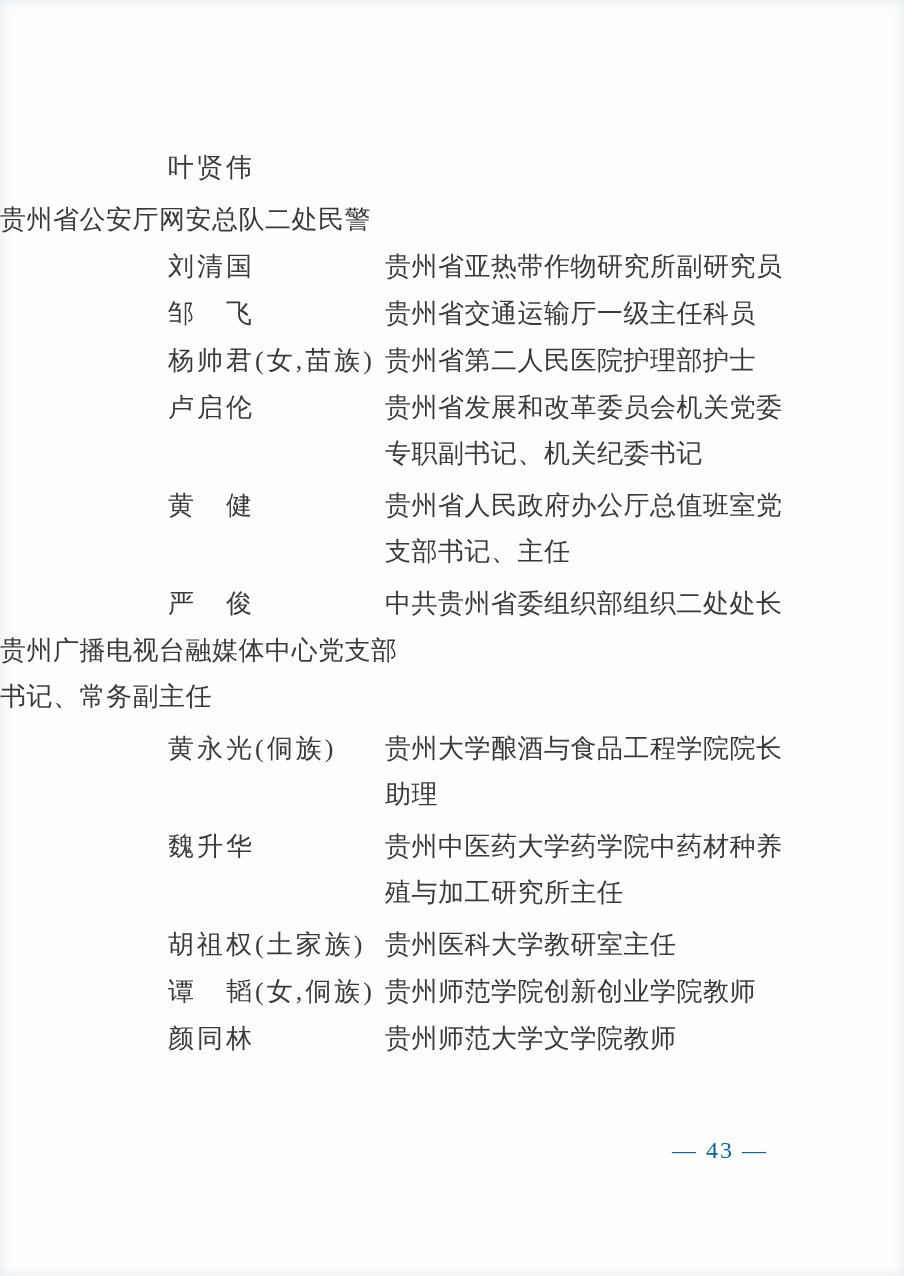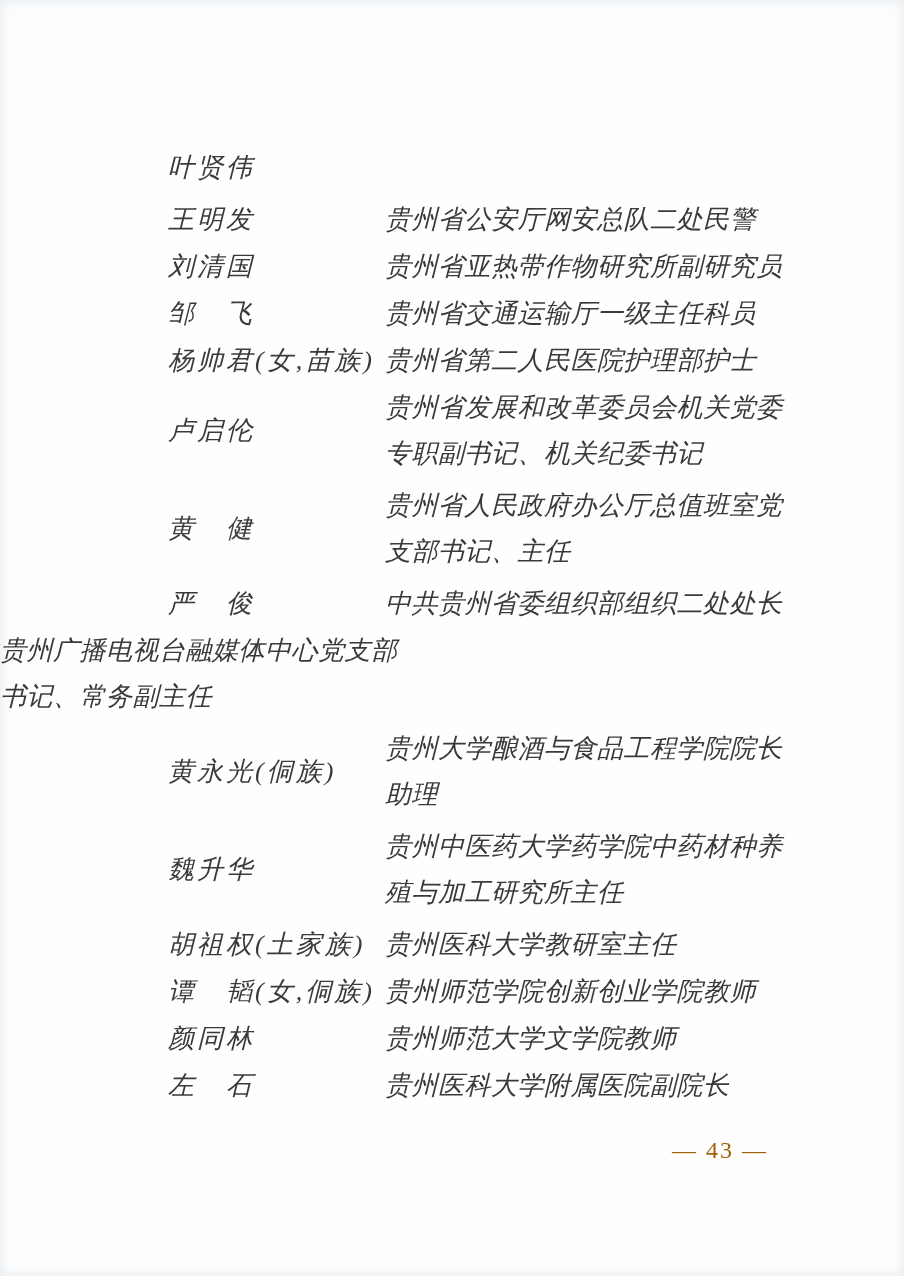--- a/index.html
+++ b/index.html
@@ -20,25 +20,24 @@
     box-sizing: border-box;
   }
   .roster {
     position: absolute;
     top: 145px;
     left: 0;
     width: 100%;
   }
   .entry {
     display: flex;
-    align-items: center;
+    align-items: flex-start;
     font-size: 26px;
     line-height: 46px;
     margin-bottom: 1px;
-    font-style: italic;
   }
   .entry.multi {
     margin-bottom: 6px;
   }
   .entry .name {
     box-sizing: border-box;
     width: 385px;
     padding-left: 168px;
     letter-spacing: 3px;
     white-space: pre-line;
@@ -50,35 +49,34 @@
     white-space: pre-line;
     flex: 0 0 auto;
   }
   .page-number {
     position: absolute;
     top: 1134px;
     right: 136px;
     font-size: 24px;
     line-height: 32px;
     letter-spacing: 2px;
-    color: #a16207;
+    color: #0369a1;
   }
 </style>
 </head>
 <body>
 
 <div class="page">
 
   <div class="roster">
     <div class="entry multi">
       <div class="name">叶贤伟</div>
     </div>
 
     <div class="entry">
-      <div class="name">王明发</div>
       <div class="position">贵州省公安厅网安总队二处民警</div>
     </div>
 
     <div class="entry">
       <div class="name">刘清国</div>
       <div class="position">贵州省亚热带作物研究所副研究员</div>
     </div>
 
     <div class="entry">
       <div class="name">邹　飞</div>
@@ -132,21 +130,17 @@
     <div class="entry">
       <div class="name">谭　韬(女,侗族)</div>
       <div class="position">贵州师范学院创新创业学院教师</div>
     </div>
 
     <div class="entry">
       <div class="name">颜同林</div>
       <div class="position">贵州师范大学文学院教师</div>
     </div>
 
-    <div class="entry">
-      <div class="name">左　石</div>
-      <div class="position">贵州医科大学附属医院副院长</div>
-    </div>
   </div>
 
   <div class="page-number">— 43 —</div>
 
 </div>
 
 </body></html>

